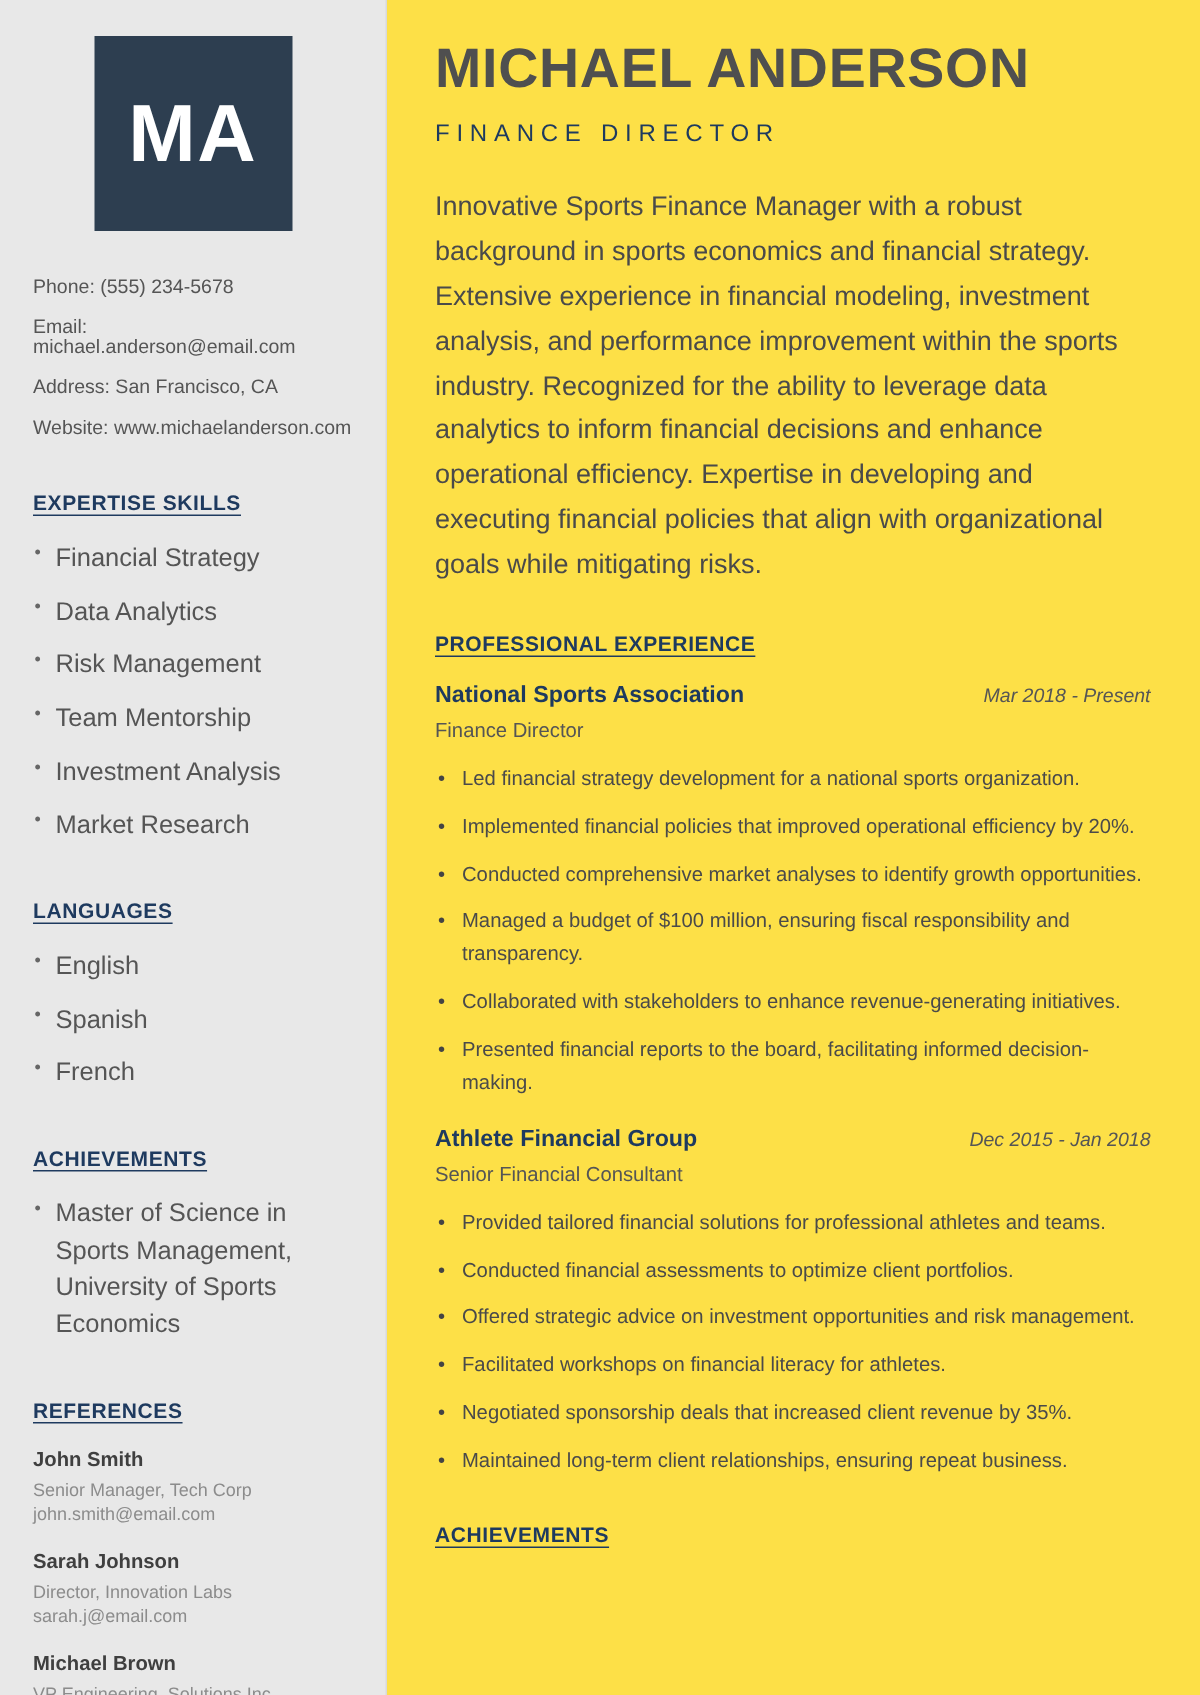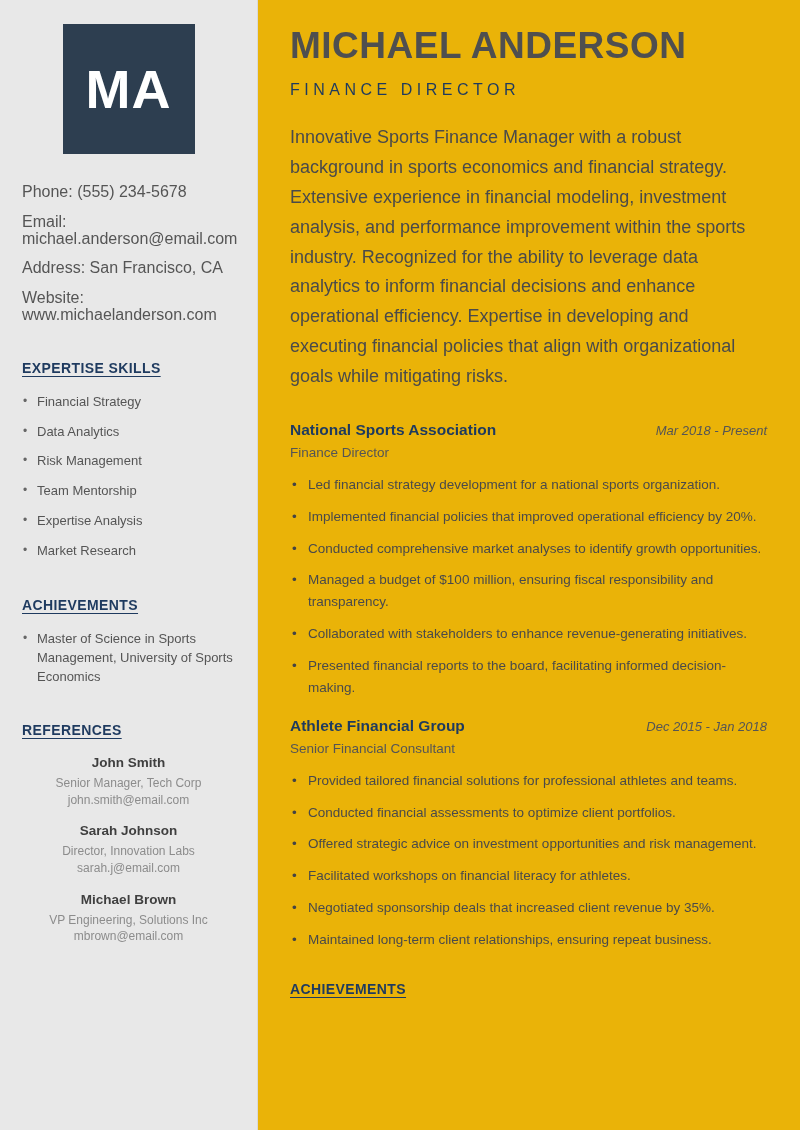--- a/index.html
+++ b/index.html
@@ -3,58 +3,58 @@
 <meta charset="utf-8">
 <style>
   * { margin: 0; padding: 0; box-sizing: border-box; }
   html, body { background: #ffffff; }
   body {
     width: 800px; height: 1130px;
     font-family: "Liberation Sans", sans-serif;
     color: #4a4a4a;
     overflow: hidden;
   }
-  .page { display: flex; width: 800px; height: 1130px; background: #eab308; }
+  .page { display: flex; width: 800px; height: 1130px; background: #fde047; }
 
   
   .sidebar {
     width: 258px; min-width: 258px; height: 1130px;
     background: #e8e8e8;
     border-right: 1px solid #d9d9d9;
     padding: 24px 22px 20px 22px;
   }
   .avatar {
     width: 132px; height: 130px;
     background: #2d3e50;
     margin: 0 auto 30px auto;
     display: flex; align-items: center; justify-content: center;
     color: #ffffff; font-size: 54px; font-weight: bold; letter-spacing: 1px;
   }
   .contact-line {
-    font-size: 16px; color: #555555;
+    font-size: 13px; color: #555555;
     margin-bottom: 13px; line-height: 1.05;
   }
   .side-section { margin-top: 36px; }
   .side-heading {
     color: #1e3a5f; font-size: 14px; font-weight: bold;
     letter-spacing: 0.4px;
     text-decoration: underline; text-underline-offset: 3px;
     margin-bottom: 17px;
   }
   ul.side-list { list-style: none; }
   ul.side-list li {
-    font-size: 13px; color: #555555;
+    font-size: 17px; color: #555555;
     padding-left: 15px; position: relative;
     margin-bottom: 11px; line-height: 1.45;
   }
   ul.side-list li::before {
     content: "•"; position: absolute; left: 1px; top: 0;
     color: #666666; font-size: 12px;
   }
-  .ref-person { margin-bottom: 15px; text-align: center; }
+  .ref-person { margin-bottom: 15px; }
   .ref-name { font-size: 13.5px; font-weight: bold; color: #3f3f3f; margin-bottom: 5px; }
   .ref-role, .ref-email { font-size: 12px; color: #8c8c8c; line-height: 1.38; }
 
   
   .main {
     flex: 1; padding: 27px 33px 30px 32px; border-radius: 18px;
   }
   .name {
     font-size: 37px; font-weight: bold; color: #4f4f4f;
     letter-spacing: 0.5px; line-height: 1;
@@ -110,25 +110,33 @@
       <div class="contact-line">Website: www.michaelanderson.com</div>
     </div>
 
     <section class="side-section">
       <div class="side-heading">EXPERTISE SKILLS</div>
       <ul class="side-list">
         <li>Financial Strategy</li>
         <li>Data Analytics</li>
         <li>Risk Management</li>
         <li>Team Mentorship</li>
-        <li>Expertise Analysis</li>
+        <li>Investment Analysis</li>
         <li>Market Research</li>
       </ul>
     </section>
 
+    <section class="side-section">
+      <div class="side-heading">LANGUAGES</div>
+      <ul class="side-list">
+        <li>English</li>
+        <li>Spanish</li>
+        <li>French</li>
+      </ul>
+    </section>
 
     <section class="side-section">
       <div class="side-heading">ACHIEVEMENTS</div>
       <ul class="side-list">
         <li>Master of Science in Sports Management, University of Sports Economics</li>
       </ul>
     </section>
 
     <section class="side-section">
       <div class="side-heading">REFERENCES</div>
@@ -155,20 +163,21 @@
   </aside>
 
   <main class="main">
 
     <h1 class="name">MICHAEL ANDERSON</h1>
     <div class="job-title-header">FINANCE DIRECTOR</div>
 
     <p class="summary">Innovative Sports Finance Manager with a robust background in sports economics and financial strategy. Extensive experience in financial modeling, investment analysis, and performance improvement within the sports industry. Recognized for the ability to leverage data analytics to inform financial decisions and enhance operational efficiency. Expertise in developing and executing financial policies that align with organizational goals while mitigating risks.</p>
 
     <section class="experience-section">
+      <div class="main-heading">PROFESSIONAL EXPERIENCE</div>
 
       <div class="job">
         <div class="job-header">
           <span class="company">National Sports Association</span>
           <span class="job-dates">Mar 2018 - Present</span>
         </div>
         <div class="job-role">Finance Director</div>
         <ul class="bullets">
           <li>Led financial strategy development for a national sports organization.</li>
           <li>Implemented financial policies that improved operational efficiency by 20%.</li>

